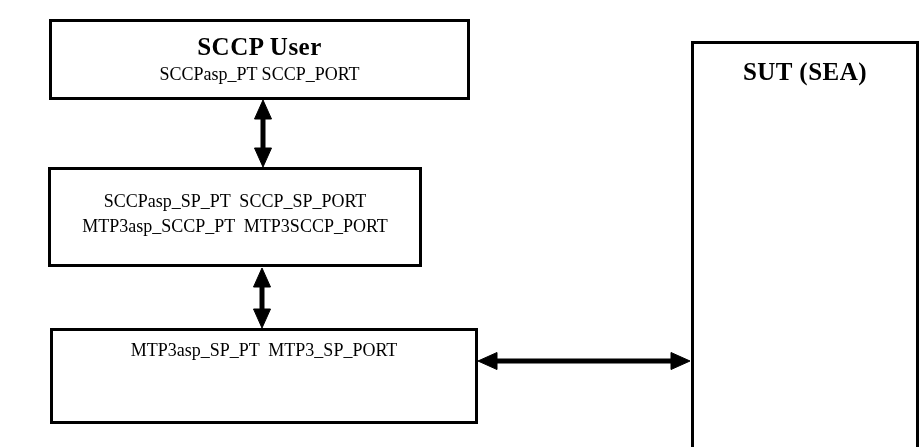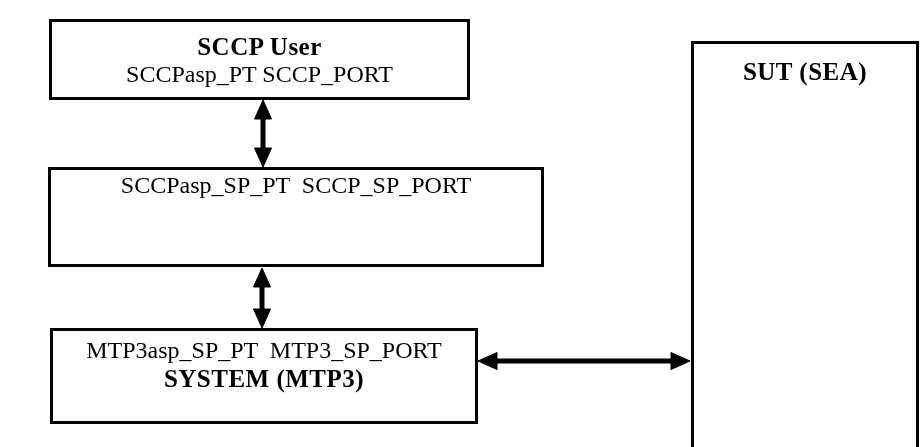--- a/index.html
+++ b/index.html
@@ -25,26 +25,26 @@
     text-align: center;
   }
   .box-title {
     font-weight: bold;
     font-size: 25px;
     line-height: 31px;
     white-space: pre;
     letter-spacing: 0.5px;
   }
   .box-ports {
-    font-size: 24px;
+    font-size: 18px;
     line-height: 25px;
     white-space: pre;
   }
   #box-sccp-user { left: 17px; top: 19px; width: 421px; height: 81px; padding-top: 9px; }
-  #box-sccp      { left: 16px; top: 167px; width: 496px; height: 100px; padding-top: 3px; }
+  #box-sccp      { left: 16px; top: 167px; width: 374px; height: 100px; padding-top: 19px; }
   #box-system    { left: 18px; top: 328px; width: 428px; height: 96px; padding-top: 7px; }
   #box-sut       { left: 659px; top: 41px; width: 228px; height: 444px; padding-top: 12px; }
   #box-sccp .box-title { line-height: 30px; }
   .arrow-layer {
     position: absolute;
     left: 0;
     top: 0;
     width: 920px;
     height: 447px;
     pointer-events: none;
@@ -55,25 +55,25 @@
 
 <div class="canvas">
 
   <div class="box" id="box-sccp-user">
     <div class="box-title">SCCP User</div>
     <div class="box-ports">SCCPasp_PT SCCP_PORT</div>
   </div>
 
   <div class="box" id="box-sccp">
     <div class="box-ports">SCCPasp_SP_PT  SCCP_SP_PORT</div>
+    <div class="box-ports">MTP3asp_SCCP_PT  MTP3SCCP_PORT</div>
   </div>
 
   <div class="box" id="box-system">
     <div class="box-ports">MTP3asp_SP_PT  MTP3_SP_PORT</div>
-    <div class="box-title">SYSTEM (MTP3)</div>
   </div>
 
   <div class="box" id="box-sut">
     <div class="box-title">SUT (SEA)</div>
   </div>
 
   <svg class="arrow-layer" width="920" height="447" viewBox="0 0 920 447">
 
     <g fill="#000000" stroke="#000000">
       <line x1="231" y1="115" x2="231" y2="152" stroke-width="5"></line>

